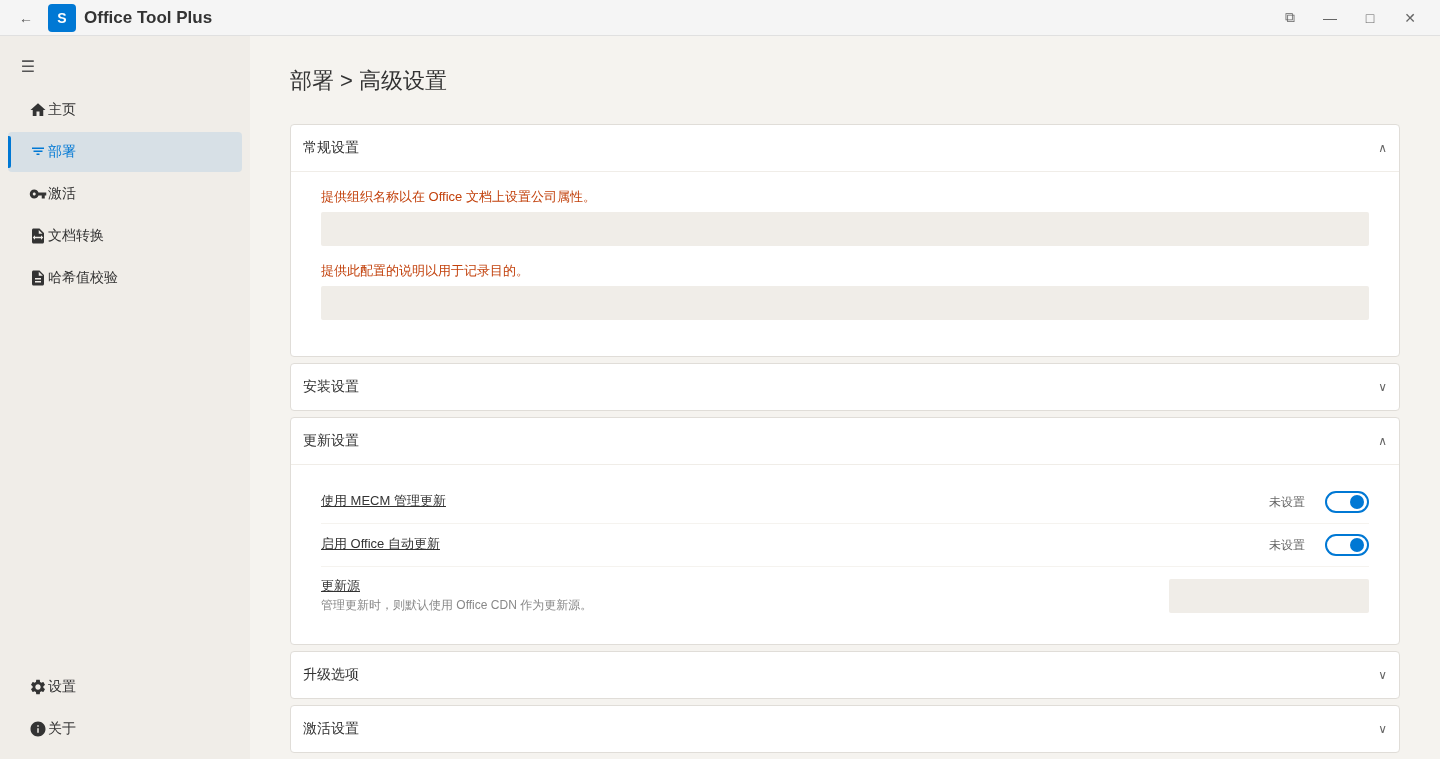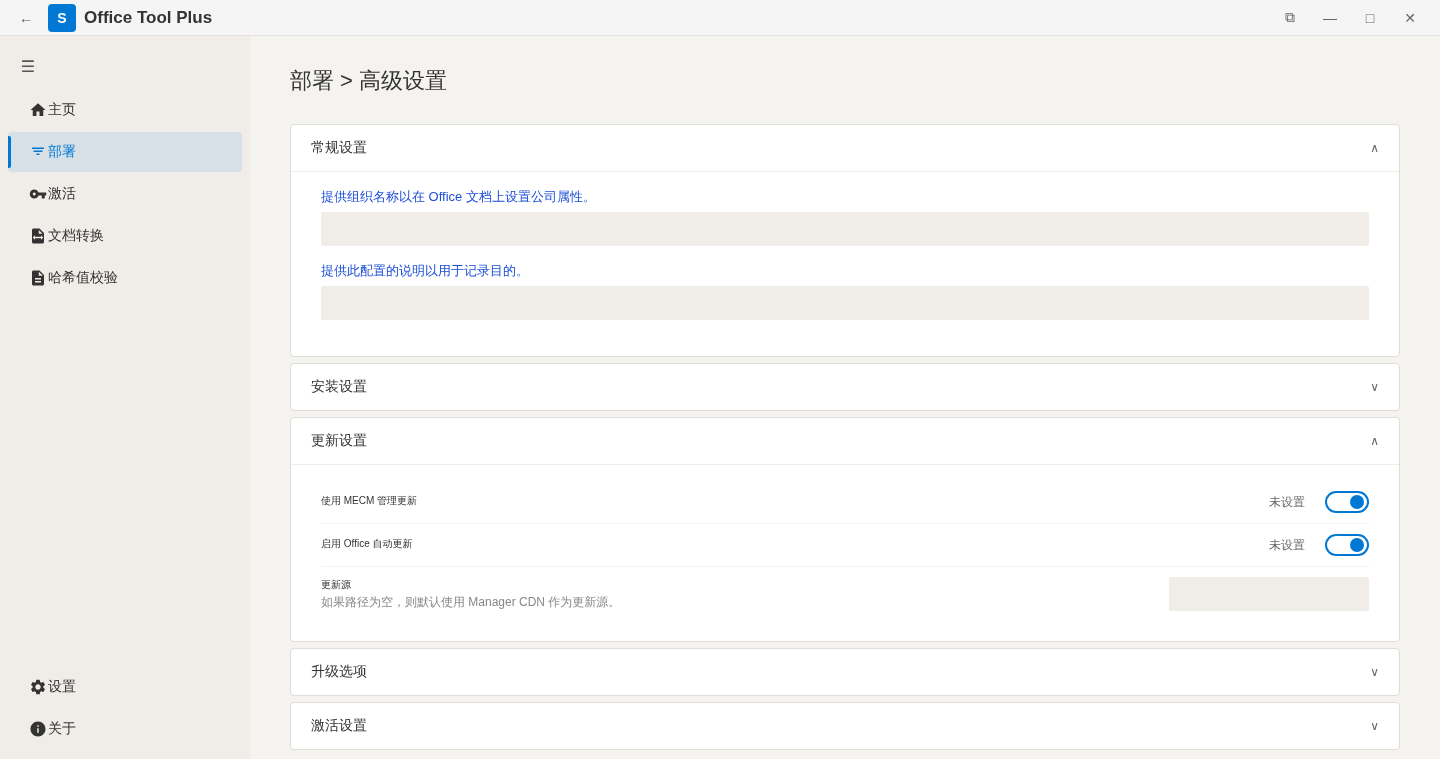--- a/index.html
+++ b/index.html
@@ -127,42 +127,42 @@
     .section {
       background: white;
       border: 1px solid #e0ddd8;
       border-radius: 4px;
       margin-bottom: 6px;
     }
     .section-header {
       display: flex;
       align-items: center;
       justify-content: space-between;
-      padding: 14px 20px;
+      padding: 14px 12px;
       cursor: pointer;
       font-size: 14px;
       color: #333;
       user-select: none;
     }
     .section-chevron {
       font-size: 12px;
       color: #666;
     }
     .section-body {
       padding: 16px 30px 20px;
       border-top: 1px solid #f0ede8;
     }
 
     
     .field-group {
       margin-bottom: 16px;
     }
     .field-label {
       font-size: 13px;
-      color: #1d4ed8;
+      color: #c2410c;
       margin-bottom: 6px;
     }
     .field-input {
       width: 100%;
       height: 34px;
       background: #f0ede8;
       border: none;
       border-radius: 2px;
       padding: 0 10px;
       font-size: 13px;
@@ -173,23 +173,24 @@
     .toggle-row {
       display: flex;
       align-items: center;
       justify-content: space-between;
       padding: 10px 0;
       border-bottom: 1px solid #f5f3ef;
     }
     .toggle-row:last-child { border-bottom: none; }
     .toggle-info { flex: 1; }
     .toggle-title {
-      font-size: 10px;
+      font-size: 13px;
       color: #333;
       margin-bottom: 2px;
+      text-decoration: underline;
     }
     .toggle-desc {
       font-size: 12px;
       color: #888;
     }
     .toggle-right {
       display: flex;
       align-items: center;
       gap: 20px;
       flex-shrink: 0;
@@ -367,21 +368,21 @@
                 <span class="toggle-status">未设置</span>
                 <div class="toggle-switch">
                   <div class="toggle-knob"></div>
                 </div>
               </div>
             </div>
 
             <div class="toggle-row">
               <div class="toggle-info">
                 <div class="toggle-title">更新源</div>
-                <div class="toggle-desc">如果路径为空，则默认使用 Manager CDN 作为更新源。</div>
+                <div class="toggle-desc">管理更新时，则默认使用 Office CDN 作为更新源。</div>
               </div>
               <div class="toggle-right">
                 <input class="source-input" type="text" value="" style="">
               </div>
             </div>
           </div>
   </div>
         <div class="section">
     <div class="section-header">
       <span>升级选项</span>

